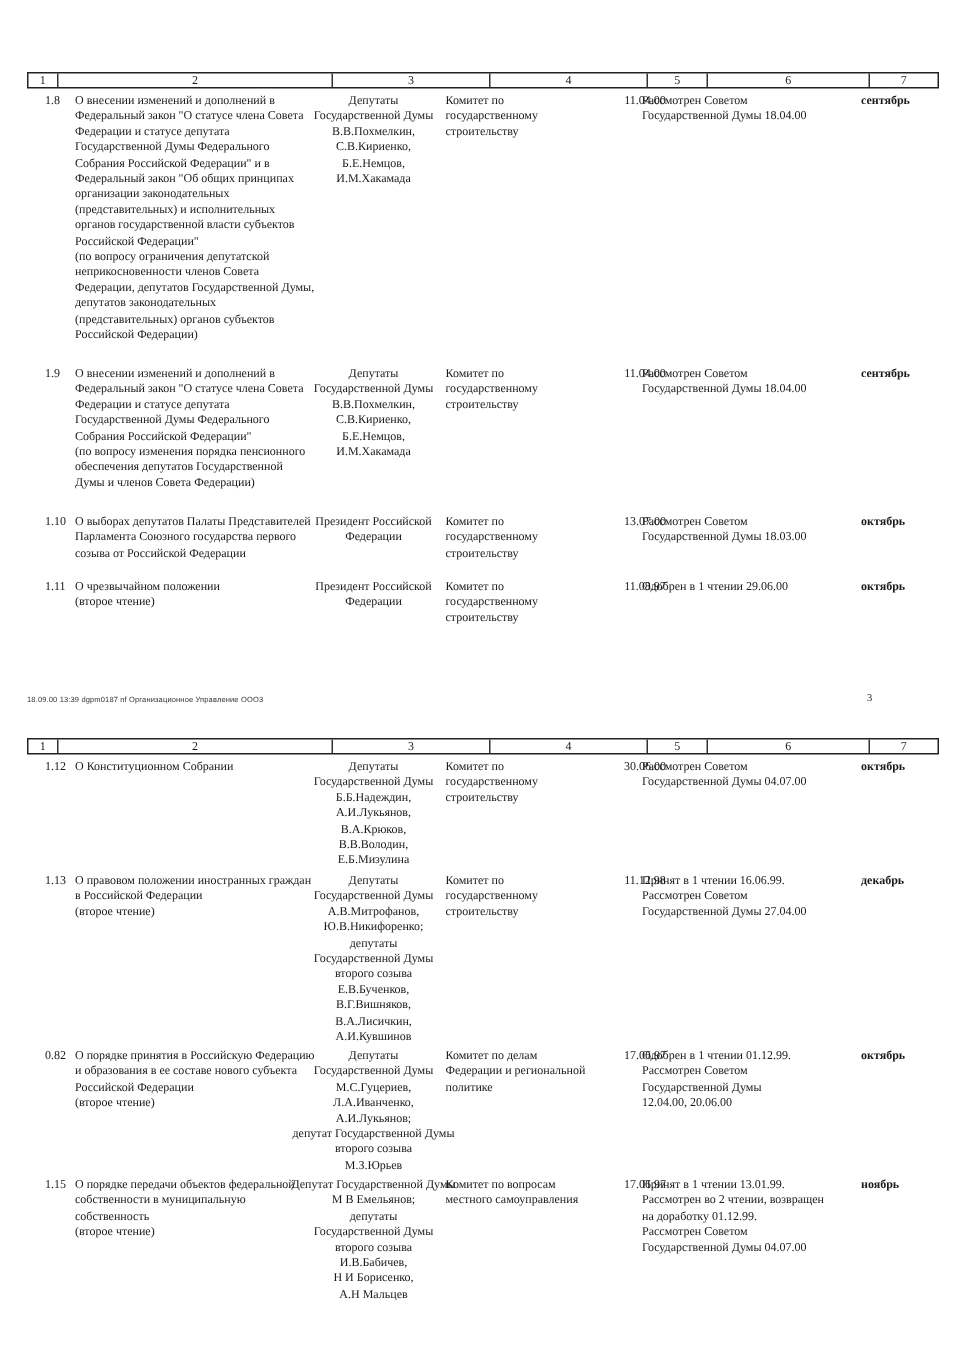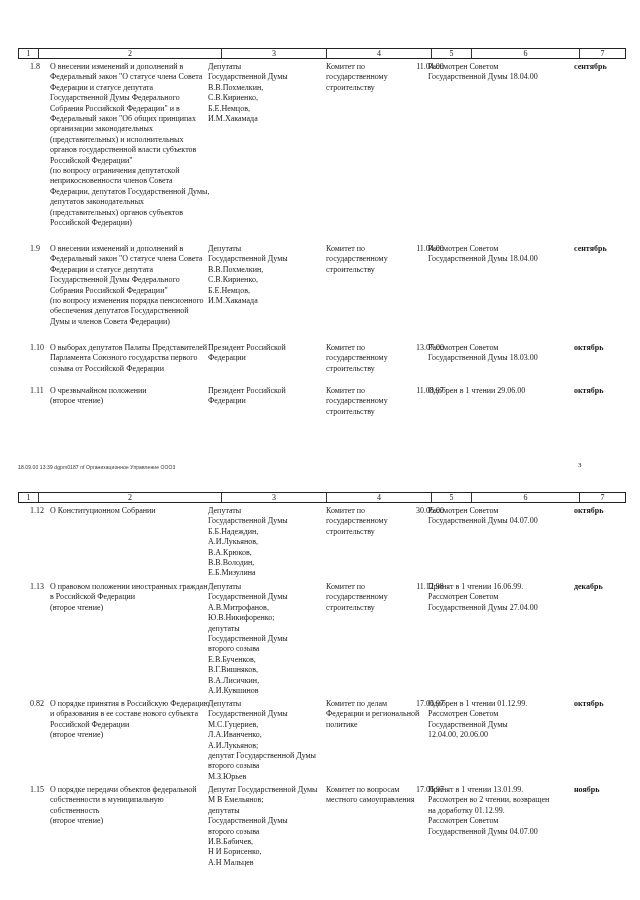--- a/index.html
+++ b/index.html
@@ -29,22 +29,22 @@
   .c3 { left: 202px; width: 105px; }
   .c4 { left: 307px; width: 105px; }
   .c5 { left: 412px; width: 40px; text-align: center; }
   .c6 { left: 452px; width: 108px; }
   .c7 { left: 560px; width: 46px; }
 
   .row { position: absolute; left: 18px; width: 608px; }
   .cell { position: absolute; top: 0; white-space: pre-line; }
   .row .c1 { left: 12px; }
   .row .c2 { left: 32px; width: 160px; }
-  .row .c3 { left: 190px; width: 110px; }
-  .row .c4 { left: 308px; width: 100px; }
+  .row .c3 { left: 176px; width: 110px; text-align: center; }
+  .row .c4 { left: 279px; width: 100px; }
   .row .c5 { left: 393px; width: 38px; }
   .row .c6 { left: 410px; width: 125px; }
   .row .c7 { left: 556px; width: 50px; font-weight: bold; }
 
   .footer-line {
     position: absolute; top: 462px; left: 18px;
     font-family: "Liberation Sans", "DejaVu Sans", sans-serif;
     font-size: 5px; color: #333; letter-spacing: 0.1px;
   }
   .page-num {

